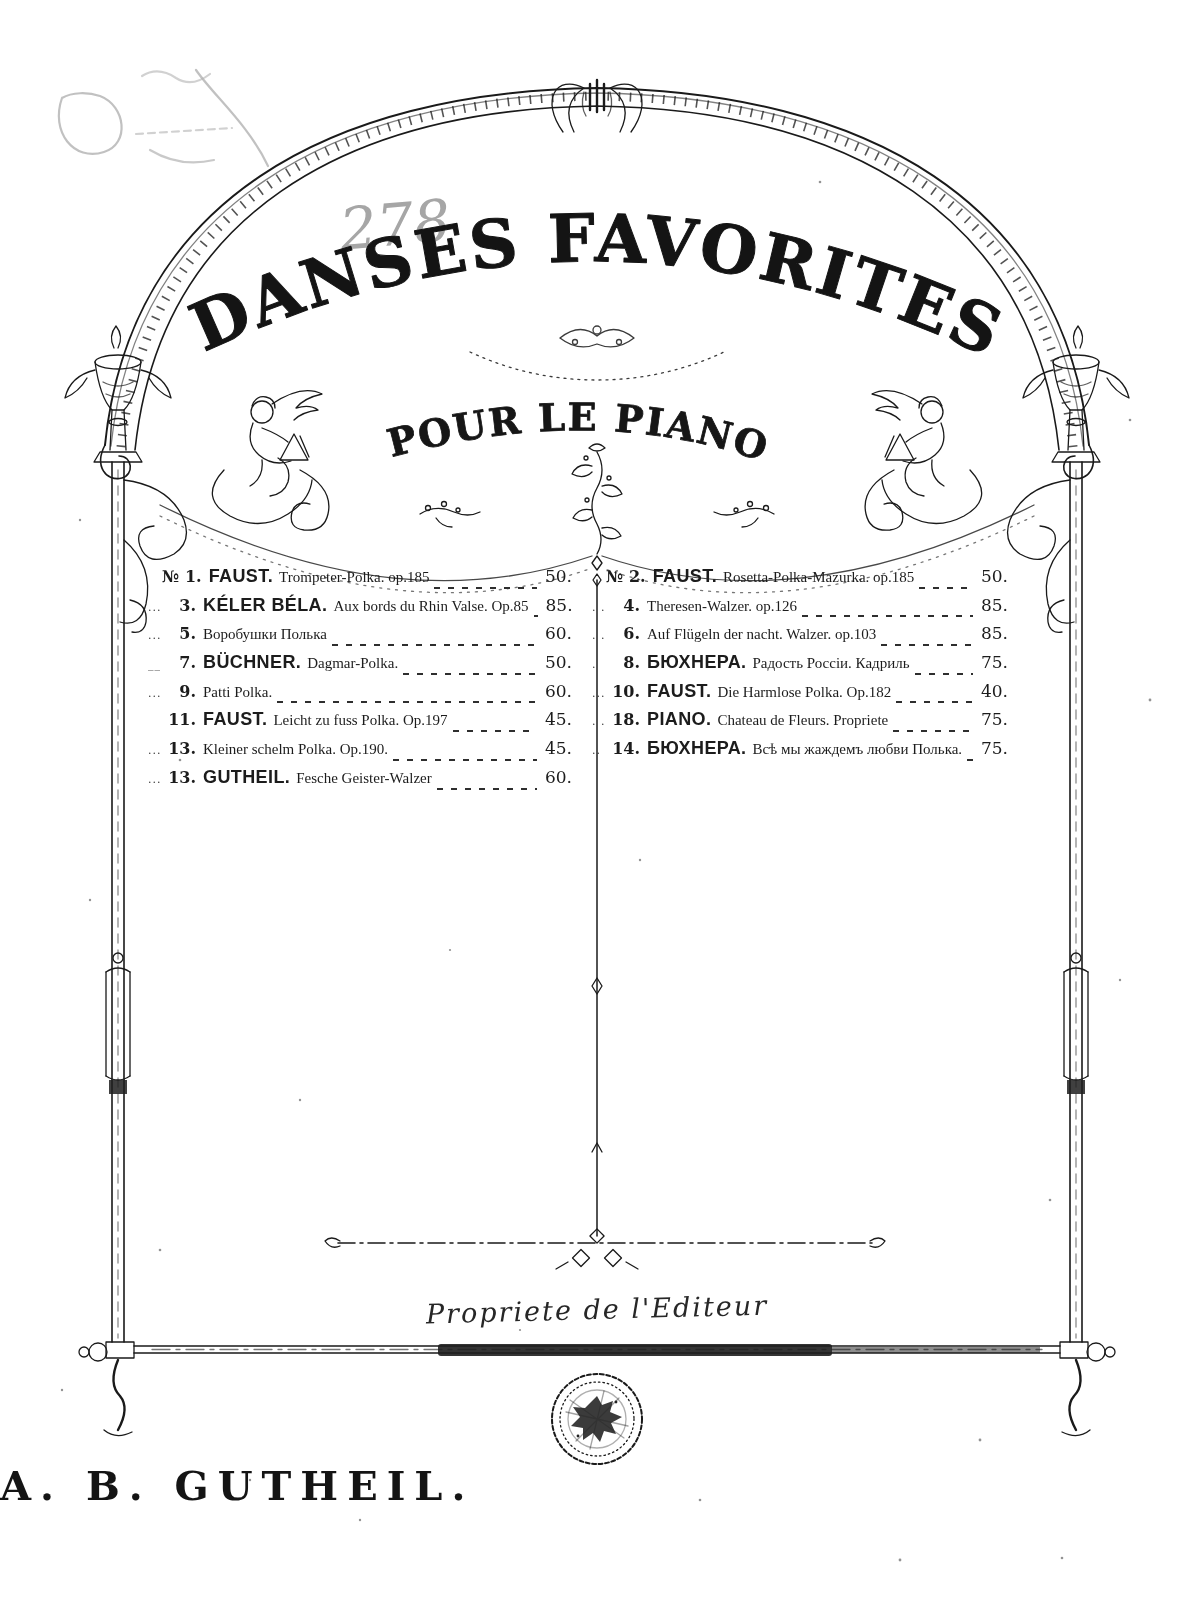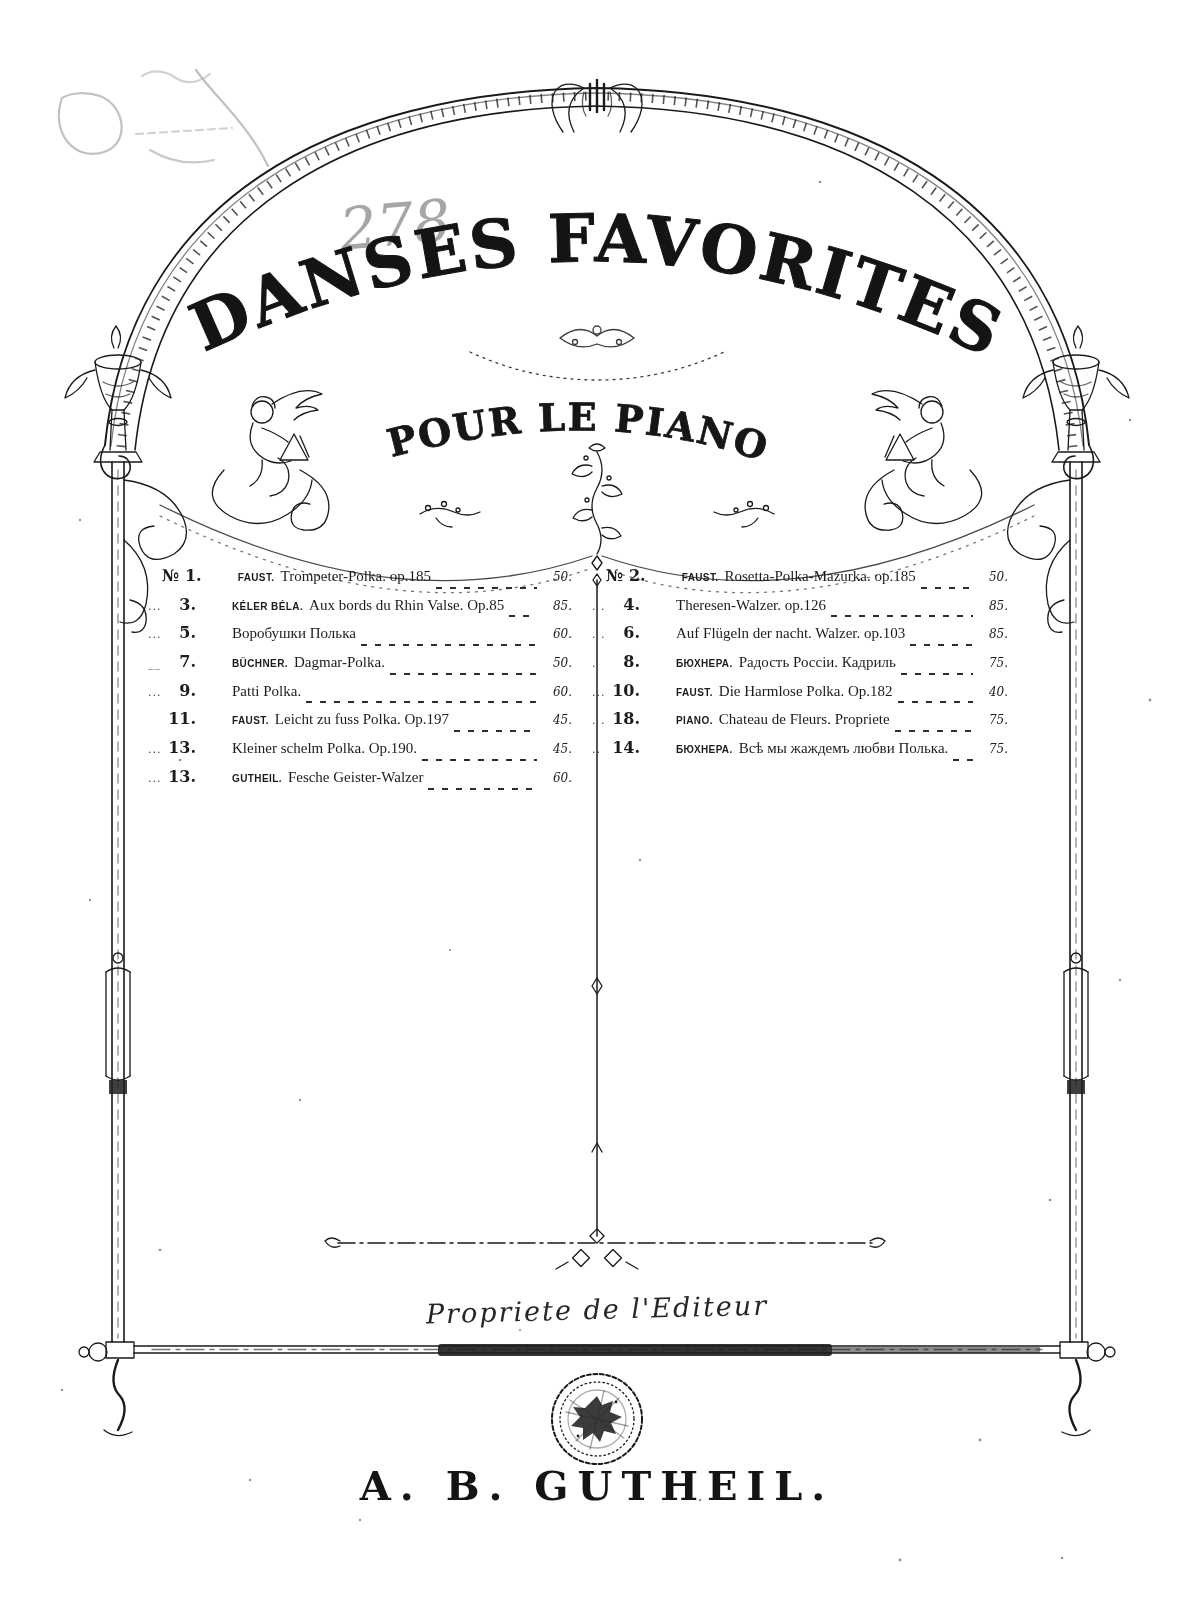--- a/index.html
+++ b/index.html
@@ -10,36 +10,36 @@
   }
   svg.art{position:absolute; left:0; top:0; width:1194px; height:1600px;}
 
   
   .catalog{position:absolute; top:566px;}
   .catalog-left{left:148px; width:424px;}
   .catalog-right{left:592px; width:416px;}
   .row{display:flex; align-items:baseline; height:28.7px; color:#1c1c1c;}
   .lead{flex:none; width:14px; font-size:11px; letter-spacing:1px; color:#3c3c3c; overflow:hidden; white-space:nowrap;}
   .num{flex:none; min-width:34px; text-align:right; font-family:"DejaVu Serif",serif; font-weight:bold; font-size:16px; margin-right:7px; white-space:nowrap;}
-  .comp{flex:none; font-family:"Liberation Sans",sans-serif; font-weight:bold; font-size:10px; letter-spacing:.4px; margin-right:6px; white-space:nowrap;margin-left:29px;}
+  .comp{flex:none; font-family:"Liberation Sans",sans-serif; font-weight:bold; font-size:18px; letter-spacing:.4px; margin-right:6px; white-space:nowrap;}
   .comp:empty{margin-right:0;}
   .ttl{flex:none; font-family:Liberation Serif, serif; font-size:15px; white-space:nowrap;}
   .fill{flex:1 1 6px; min-width:4px; height:2px; margin:0 5px 6px 5px; align-self:flex-end;
         background:repeating-linear-gradient(90deg,#2e2e2e 0 6px,transparent 6px 14px);}
-  .price{flex:none; min-width:30px; text-align:right; font-family:"DejaVu Serif",serif; font-size:12px; white-space:nowrap;font-style:italic;}
+  .price{flex:none; min-width:30px; text-align:right; font-family:"DejaVu Serif",serif; font-size:17px; white-space:nowrap;}
 
   
   .propriete{
     position:absolute; top:1294px; left:0; width:100%; text-align:center;
     font-family:"DejaVu Serif",serif; font-style:italic; font-size:27px; letter-spacing:2px;
     color:#272727; transform:rotate(-1.5deg);
   }
   
   .publisher{
-    position:absolute; top:1462px; left:0; width:100%; text-align:center;
+    position:absolute; top:1462px; left:0; width:100%; 
     font-family:"DejaVu Serif",serif; font-weight:bold; font-size:40px; letter-spacing:9px;
     color:#141414;
   }
 </style>
 </head>
 <body>
 
 <div class="page">
 
   <svg class="art" viewBox="0 0 1194 1600" fill="none" stroke="#1a1a1a" stroke-width="1.3" stroke-linecap="round" stroke-linejoin="round">

